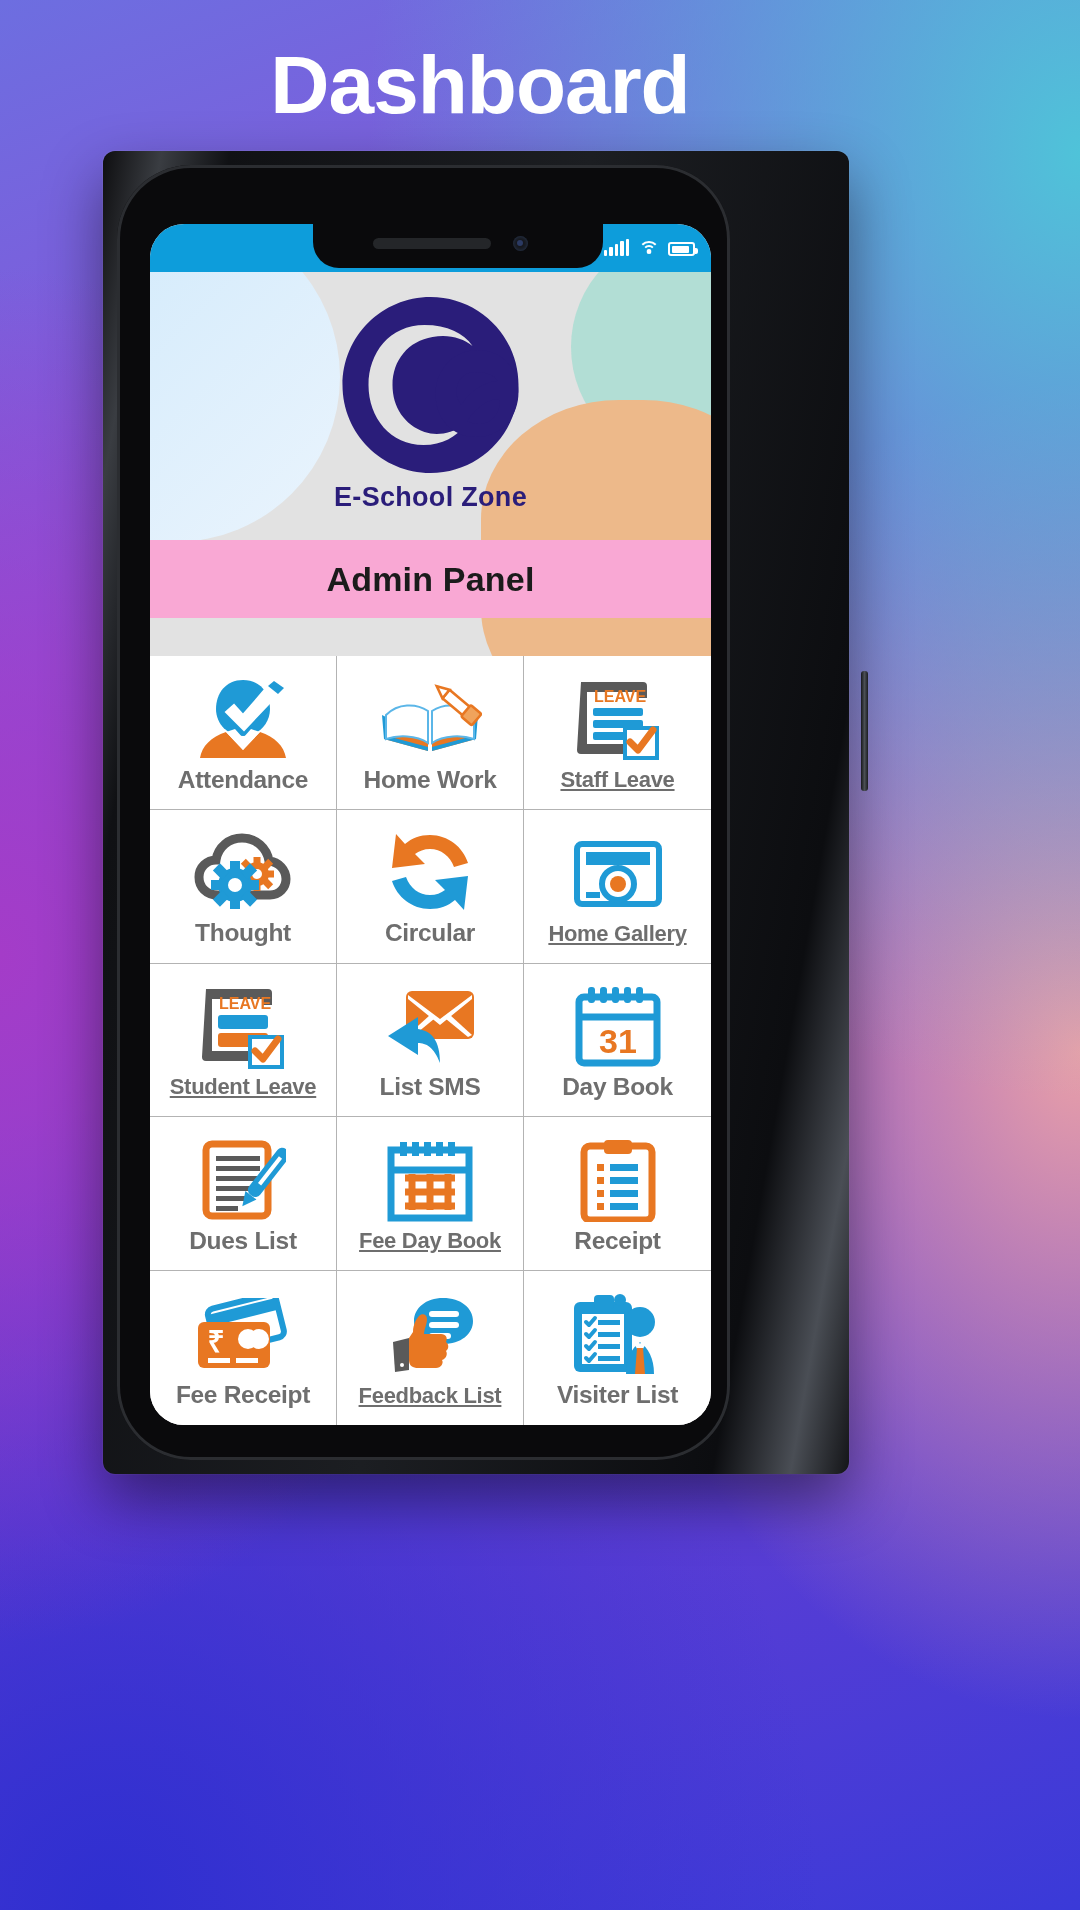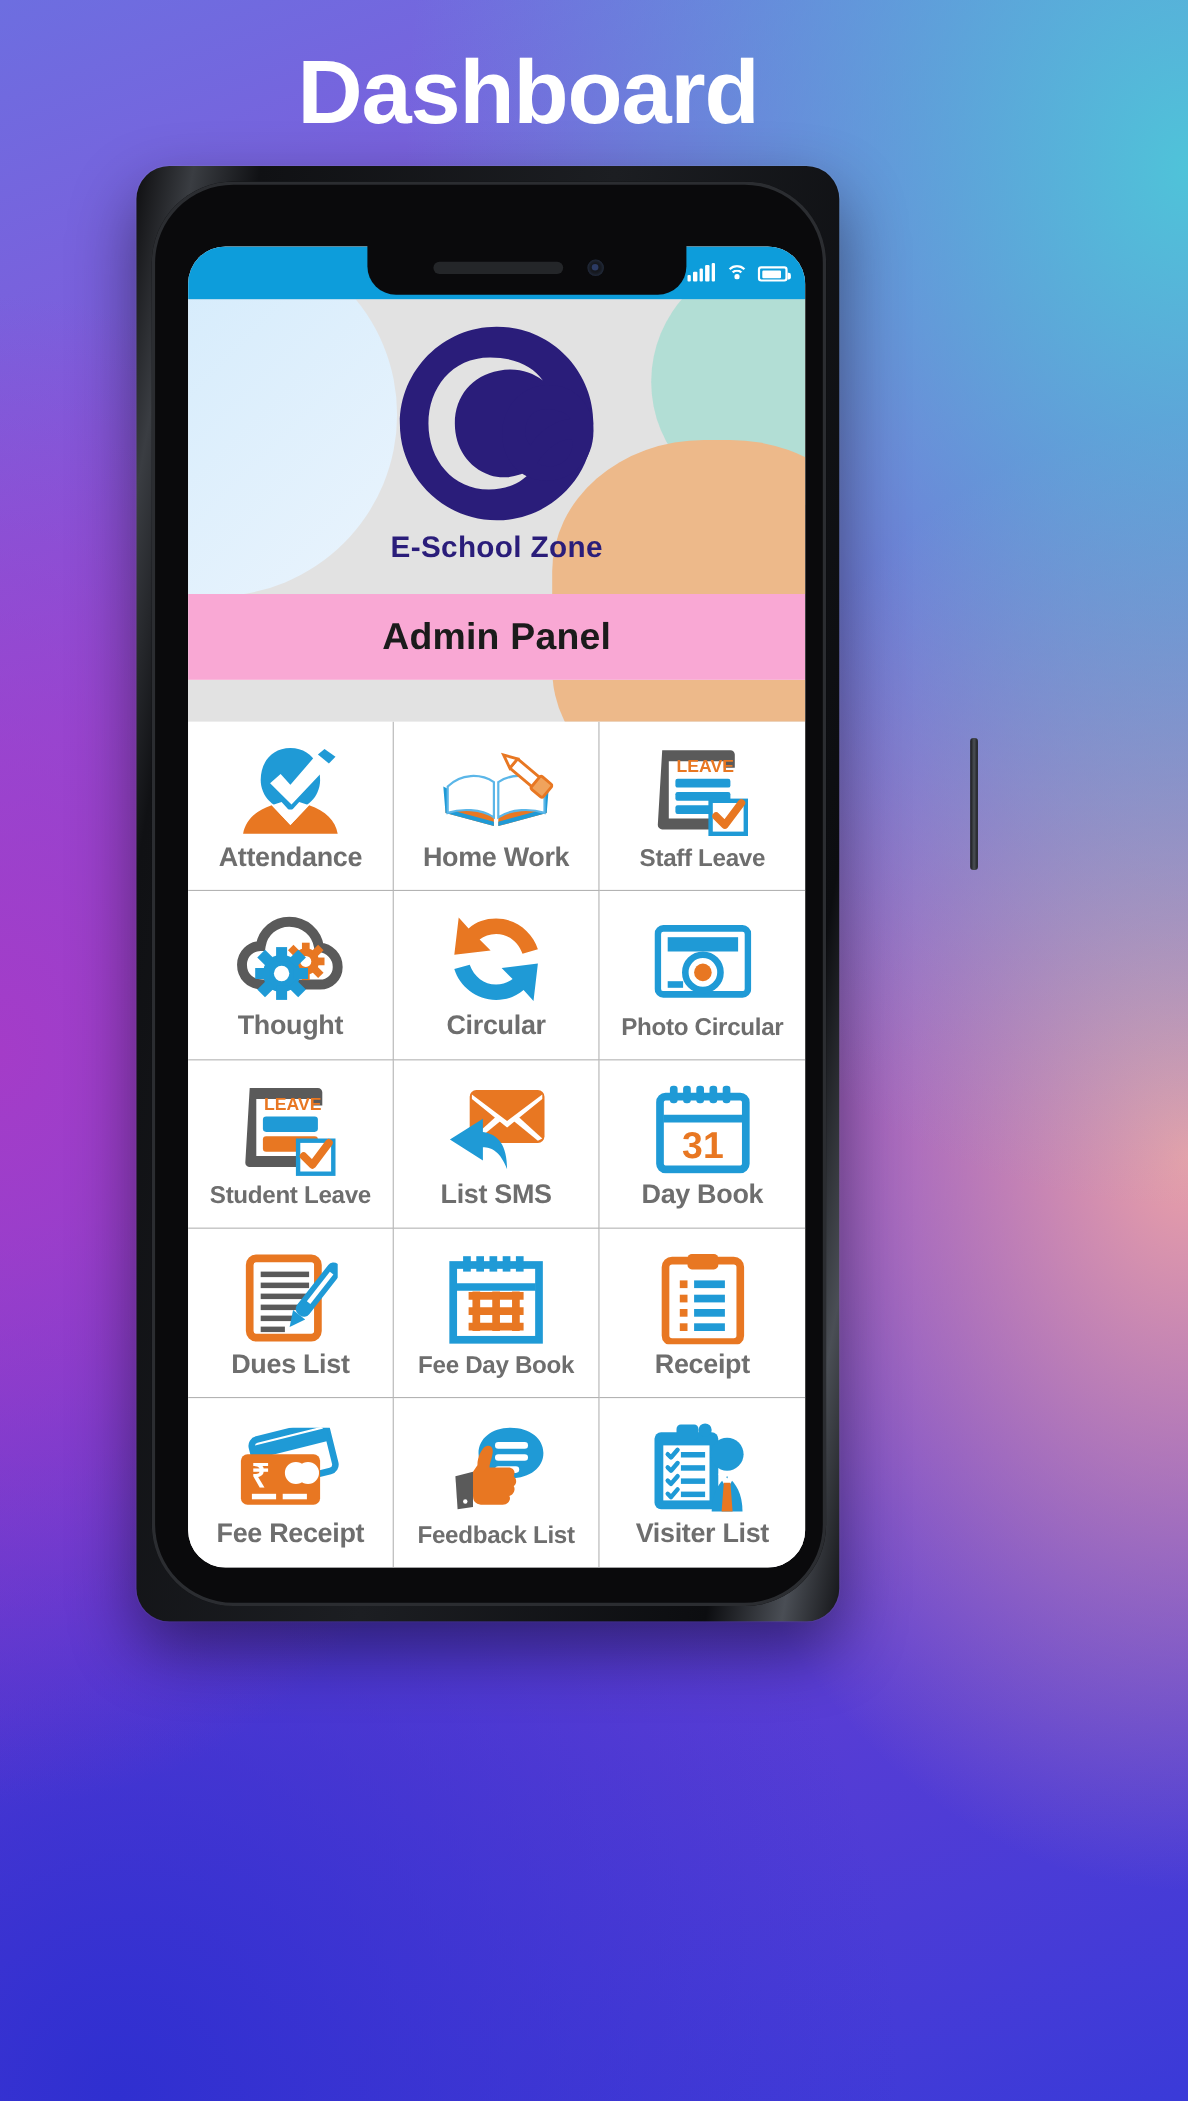--- a/index.html
+++ b/index.html
@@ -17,22 +17,22 @@
 
   
   .page-title{
     position:absolute; top:44px; left:0; width:960px;
     text-align:center; color:#ffffff; font-size:82px; font-weight:bold;
     letter-spacing:-1px; line-height:1;
   }
 
   
   .phone{
-    position:absolute; left:124px; top:151px; width:639px; height:1323px;
-    border-radius:30px;
+    position:absolute; left:103px; top:151px; width:746px; height:1323px;
+    border-radius:12px;
     background:linear-gradient(100deg,#0e0e10 0%,#3a3d42 6%,#101114 13%,#1c1e22 50%,#0c0d10 86%,#4a4e55 94%,#141518 100%);
     box-shadow:0 26px 60px rgba(0,0,0,.45), 0 0 0 1px rgba(255,255,255,.06);
   }
   .phone-inner{
     position:absolute; left:14px; top:14px; width:613px; height:1295px;
     border-radius:74px; background:#0a0a0c;
     box-shadow:inset 0 0 0 3px #2b2d31;
   }
   .screen{
     position:absolute; left:33px; top:59px; width:561px; height:1201px;
@@ -131,21 +131,21 @@
     border-right:1.6px solid #b3b3b3; border-bottom:1.6px solid #b3b3b3;
     padding-top:0;
   }
   .cell:nth-child(3n){ border-right:none; }
   .cell:nth-child(n+13){ border-bottom:none; }
   .cell .ico{ height:92px; display:flex; align-items:center; justify-content:center; margin-bottom:2px;}
   .cell .lbl{
     font-size:24.5px; color:#6e6e6e; font-weight:bold; text-align:center;
     line-height:1.05; white-space:nowrap; letter-spacing:-.3px;
   }
-  .cell.small .lbl{ font-size:22px; }
+  .cell.small .lbl{ font-size:22px;text-decoration:underline; }
   svg { display:block; }
 </style>
 </head>
 <body>
 
 <div class="page-title">Dashboard</div>
 
 <div class="phone">
   <div class="btn-side btn-left-1"></div>
   <div class="btn-side btn-left-2"></div>
@@ -305,21 +305,21 @@
         <div class="cell small">
           <div class="ico">
             <svg width="88" height="76" viewBox="0 0 88 76">
               <rect x="3" y="8" width="82" height="60" rx="5" fill="none" stroke="#1f9ad6" stroke-width="6"></rect>
               <rect x="12" y="16" width="64" height="13" fill="#1f9ad6"></rect>
               <circle cx="44" cy="48" r="16" fill="none" stroke="#1f9ad6" stroke-width="6"></circle>
               <circle cx="44" cy="48" r="8" fill="#e87722"></circle>
               <rect x="12" y="56" width="14" height="6" fill="#1f9ad6"></rect>
             </svg>
           </div>
-          <div class="lbl">Photo Circular</div>
+          <div class="lbl">Home Gallery</div>
         </div>
 
         <div class="cell small">
           <div class="ico">
             <svg width="86" height="84" viewBox="0 0 86 84">
               <path fill="#5a5a5a" d="M6,4 h62 a4,4 0 0 1 4,4 v12 h-10 v-6 h-50 v52 h40 v10 h-46 a4,4 0 0 1 -4,-4 Z"></path>
               <text x="19" y="24" font-family="Liberation Sans, sans-serif" font-size="16" font-weight="bold" fill="#e87722">LEAVE</text>
               <rect x="18" y="30" width="50" height="14" rx="3" fill="#1f9ad6"></rect>
               <rect x="18" y="48" width="50" height="14" rx="3" fill="#e87722"></rect>
               <rect x="50" y="52" width="32" height="30" fill="#fff" stroke="#1f9ad6" stroke-width="4"></rect>

